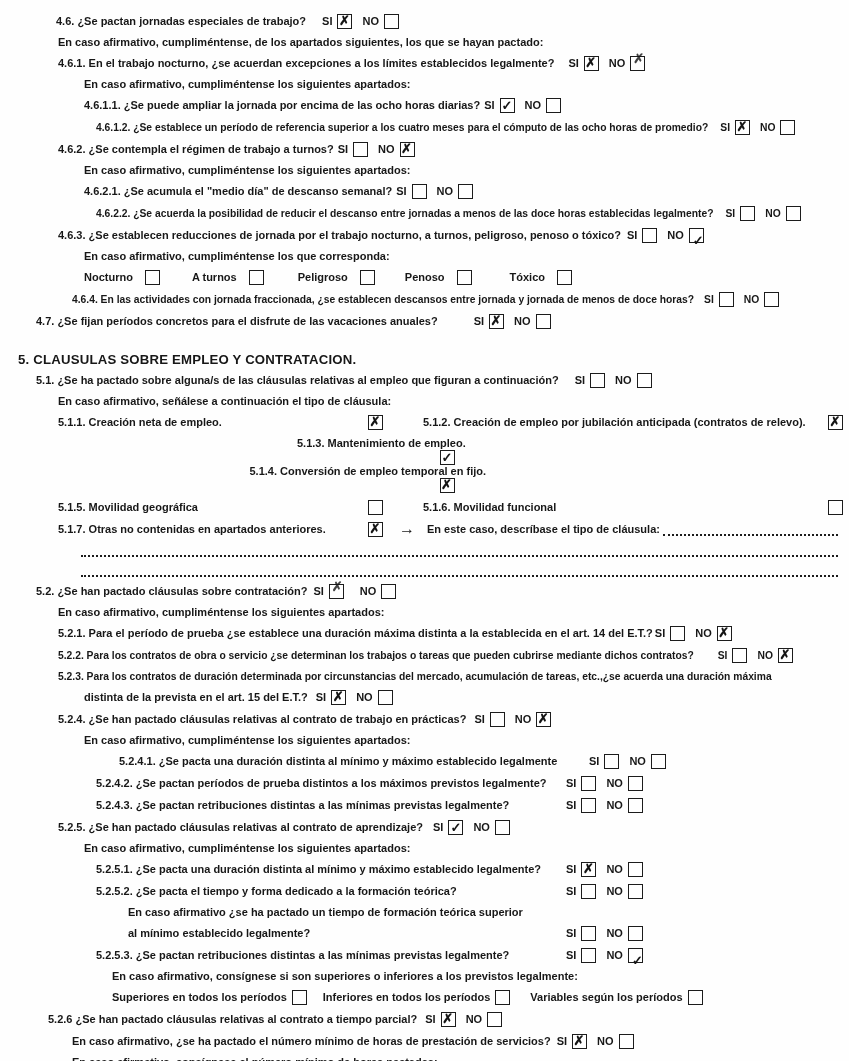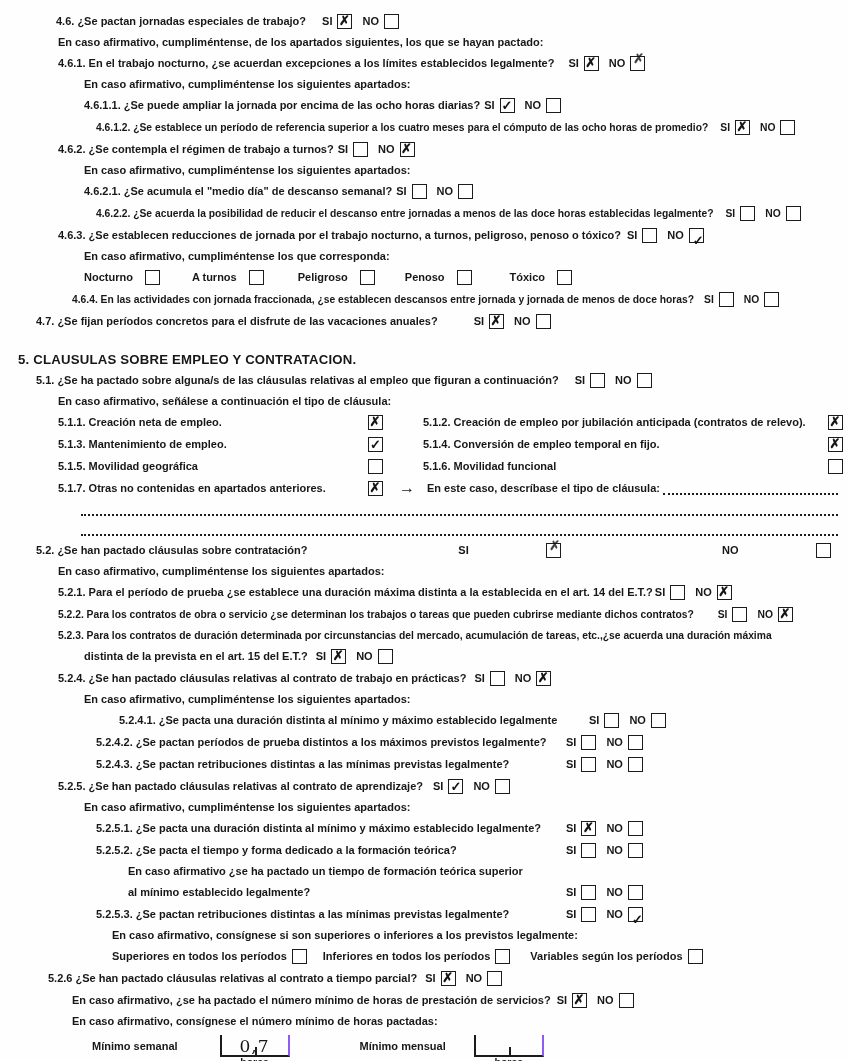--- a/index.html
+++ b/index.html
@@ -182,21 +182,21 @@
         <span class="txt" style="width: 305px;">5.1.1. Creación neta de empleo.</span>
         <span class="cb">
           <span class="mk x">✗</span>
         </span>
         <span style="width: 30px; flex: 0 0 auto;"></span>
         <span class="txt" style="width: 400px;">5.1.2. Creación de empleo por jubilación anticipada (contratos de relevo).</span>
         <span class="cb">
           <span class="mk x">✗</span>
         </span>
       </div>
-      <div class="row" style="margin-left: 58px;">
+      <div class="row" style="margin-left: 58px; flex-direction: column;">
         <span class="txt" style="width: 305px;">5.1.3. Mantenimiento de empleo.</span>
         <span class="cb">
           <span class="mk ck">✓</span>
         </span>
         <span style="width: 30px; flex: 0 0 auto;"></span>
         <span class="txt" style="width: 400px;">5.1.4. Conversión de empleo temporal en fijo.</span>
         <span class="cb">
           <span class="mk x">✗</span>
         </span>
       </div>
@@ -217,21 +217,21 @@
         <span style="width: 12px; flex: 0 0 auto;"></span>
         <span class="txt">En este caso, descríbase el tipo de cláusula:</span>
         <span class="dots"></span>
       </div>
       <div class="row" style="margin-left: 78px; margin-top: 6px;">
         <span class="dots"></span>
       </div>
       <div class="row" style="margin-left: 78px;">
         <span class="dots"></span>
       </div>
-      <div class="row" style="margin-left: 36px; margin-top: 6px; justify-content: space-between;">
+      <div class="row" style="margin-left: 36px; margin-top: 6px;">
         <span class="txt">5.2. ¿Se han pactado cláusulas sobre contratación?</span>
         <span style="width: 6px; flex: 0 0 auto;"></span>
         <span class="txt">SI</span>
         <span class="cb">
           <span class="mk xl">✗</span>
         </span>
         <span style="width: 6px; flex: 0 0 auto;"></span>
         <span class="txt">NO</span>
         <span class="cb"></span>
       </div>

